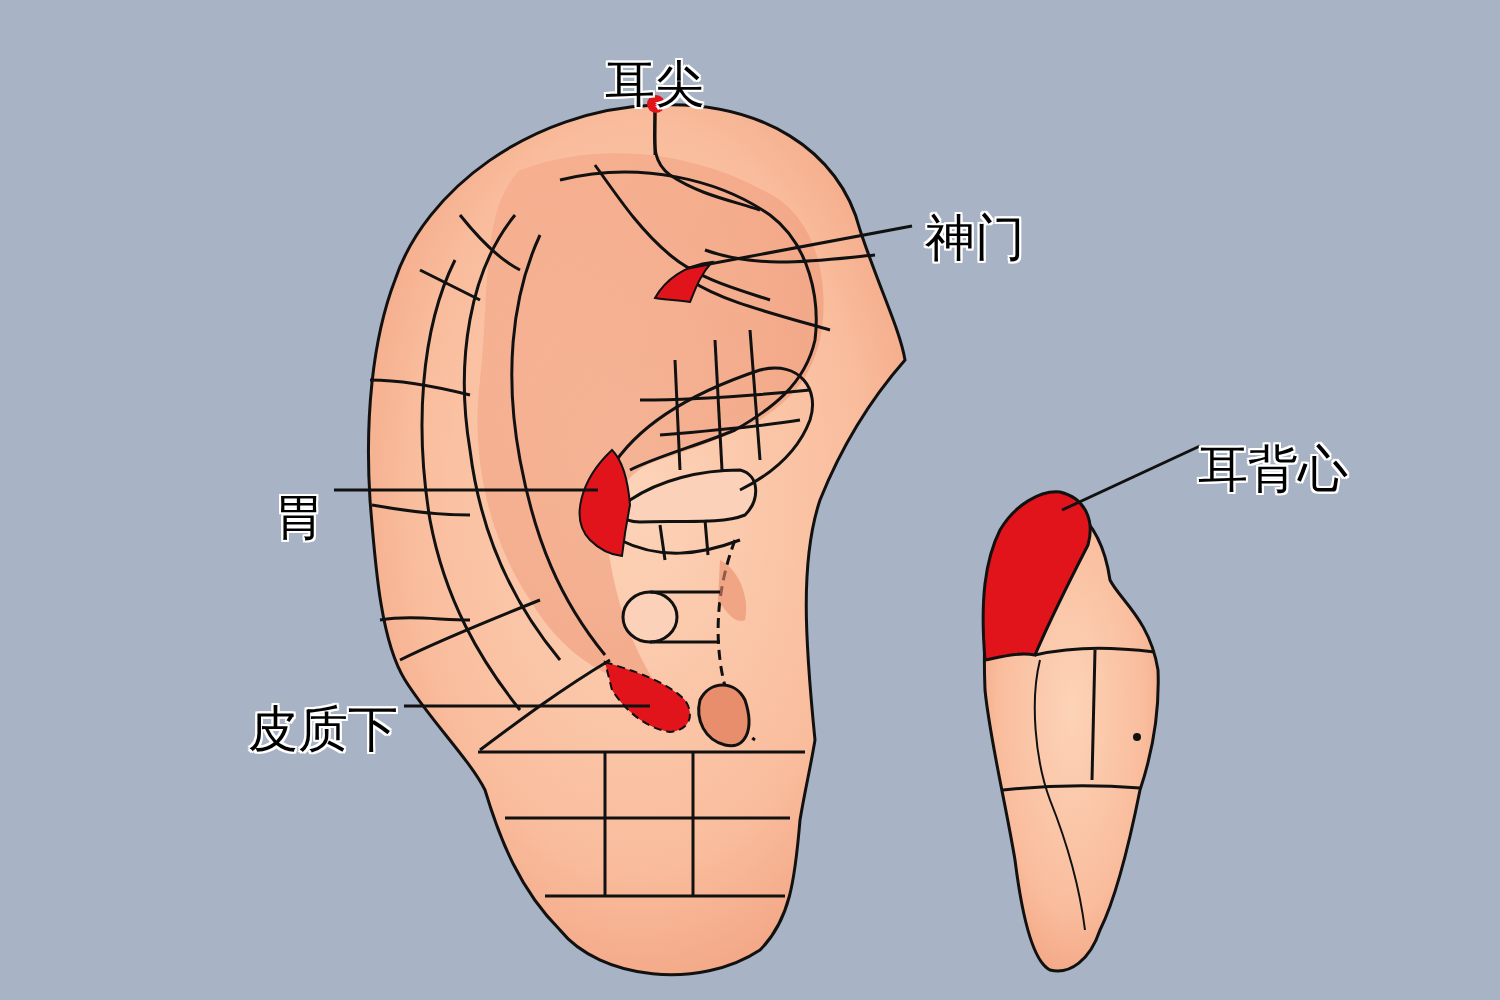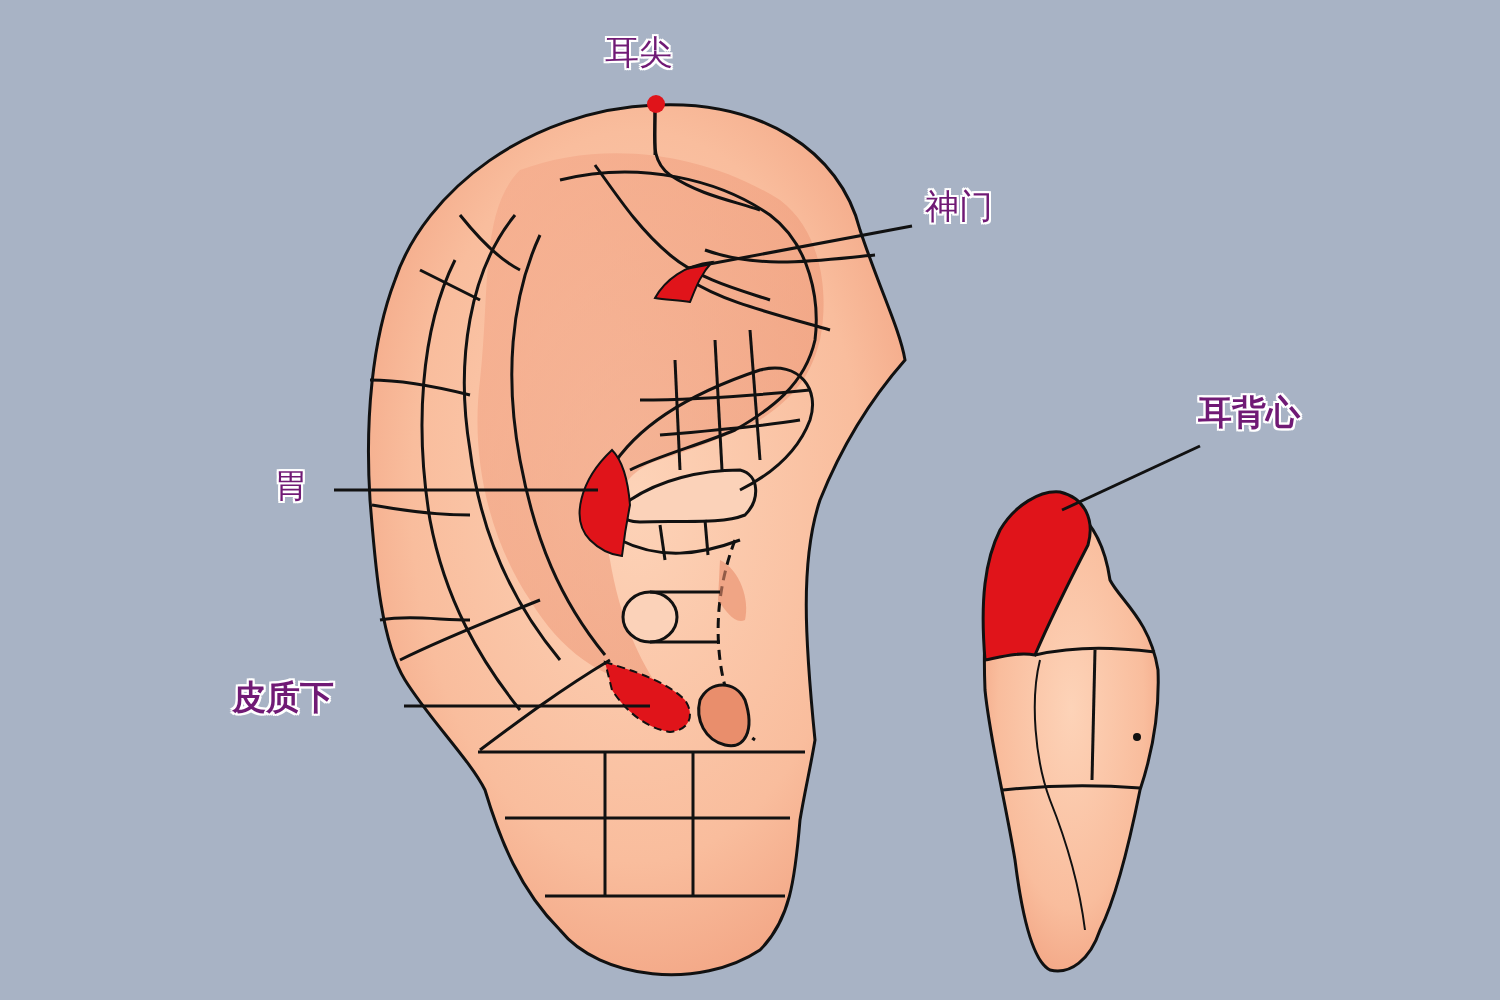--- a/index.html
+++ b/index.html
@@ -5,26 +5,27 @@
     html, body { margin: 0; padding: 0; }
     body {
       width: 1500px; height: 1000px;
       background: #a8b3c5;
       position: relative; overflow: hidden;
       font-family: "DejaVu Sans", "Liberation Sans", sans-serif;
     }
     svg.art { position: absolute; left: 0; top: 0; }
     .label {
       position: absolute;
-      font-size: 34px;
-      color: #701a75;
+      font-size: 50px;
+      color: #000000;
       line-height: 1;
       white-space: nowrap;
       text-shadow: 2px 0 0 #fff, -2px 0 0 #fff, 0 2px 0 #fff, 0 -2px 0 #fff,
                    2px 2px 0 #fff, -2px -2px 0 #fff, 2px -2px 0 #fff, -2px 2px 0 #fff;
+      margin-top: 24px;
     }
   </style>
 </head>
 <body>
 
 <svg class="art" width="1500" height="1000" viewBox="0 0 1500 1000">
   <defs>
     <radialGradient id="skin" cx="50%" cy="45%" r="60%">
       <stop offset="0%" stop-color="#fdd3b8"></stop>
       <stop offset="70%" stop-color="#f9bd9d"></stop>
@@ -132,15 +133,15 @@
   <g stroke="#111" stroke-width="3">
     <line x1="688" y1="268" x2="912" y2="226"></line>
     <line x1="334" y1="490" x2="598" y2="490"></line>
     <line x1="404" y1="706" x2="650" y2="706"></line>
     <line x1="1062" y1="510" x2="1200" y2="446"></line>
   </g>
 </svg>
 
 <div class="label" style="left:605px; top:35px;">耳尖</div>
 <div class="label" style="left:925px; top:189px;">神门</div>
-<div class="label" style="left:1198px; top:395px;font-weight:bold;">耳背心</div>
+<div class="label" style="left:1198px; top:420px;">耳背心</div>
 <div class="label" style="left:274px; top:468px;">胃</div>
-<div class="label" style="left:232px; top:680px;font-weight:bold;">皮质下</div>
+<div class="label" style="left:248px; top:680px;">皮质下</div>
 
 </body></html>

